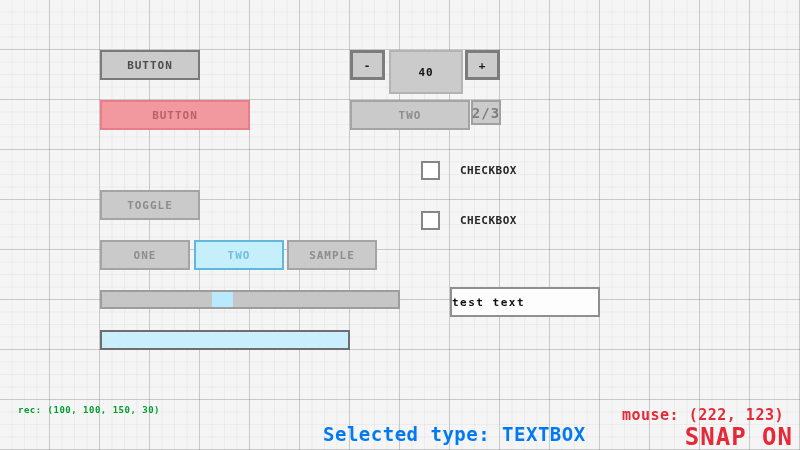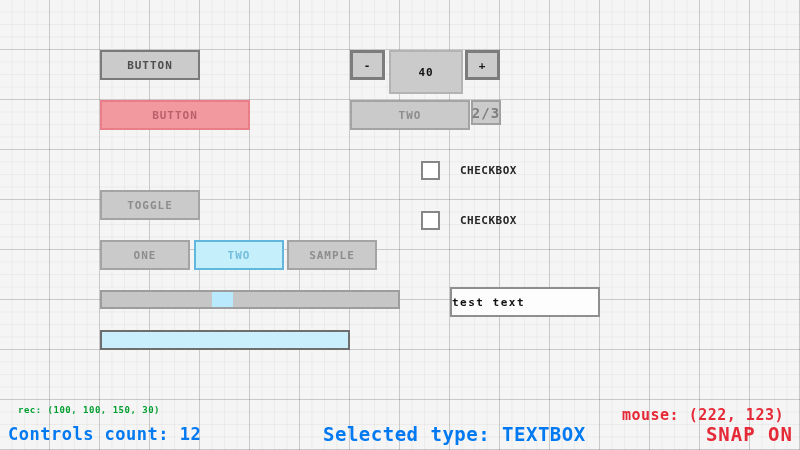--- a/index.html
+++ b/index.html
@@ -48,21 +48,21 @@
   .slider{background:#c6c6c6;border:2px solid #9d9d9d;}
   .slider-knob{position:absolute;top:0;bottom:0;left:110px;width:21px;background:#b9e9fc;}
   
   .progress{background:#c9effc;border:2px solid #6e6e6e;}
   
   .status{position:absolute;font-weight:bold;white-space:nowrap;}
   .st-rec{left:10px;top:405px;font-size:9px;color:#009e2f;letter-spacing:0.5px;margin-left:8px;}
   .st-count{left:8px;top:424px;font-size:17px;color:#0079f1;letter-spacing:0.5px;}
   .st-selected{left:296px;top:423px;font-size:19px;color:#0079f1;letter-spacing:0.5px;margin-left:27px;}
   .st-mouse{right:16px;top:406px;font-size:15px;color:#e62937;letter-spacing:0.5px;}
-  .st-snap{right:7px;top:423px;font-size:19px;color:#e62937;letter-spacing:1px;}
+  .st-snap{right:7px;top:423px;font-size:24px;color:#e62937;letter-spacing:1px;}
 </style>
 </head>
 <body>
 
 <div id="stage">
 
   <div class="ctl btn" style="left:100px;top:50px;width:100px;height:30px;">BUTTON</div>
 
   <div class="ctl btn-selected" style="left:100px;top:100px;width:150px;height:30px;">BUTTON</div>
 
@@ -92,18 +92,17 @@
   </div>
 
   <div class="cbrow" style="left:421px;top:211px;">
     <div class="cbbox"></div>
     <div class="cblabel">CHECKBOX</div>
   </div>
 
   <div class="ctl txtbox" style="left:450px;top:250px;width:150px;height:30px;">test text</div>
 
   <div class="status st-rec">rec: (100, 100, 150, 30)</div>
-  <div class="status st-count">Controls count: 12</div>
   <div class="status st-selected">Selected type: TEXTBOX</div>
   <div class="status st-mouse">mouse: (222, 123)</div>
   <div class="status st-snap">SNAP ON</div>
 
 </div>
 
 </body></html>

